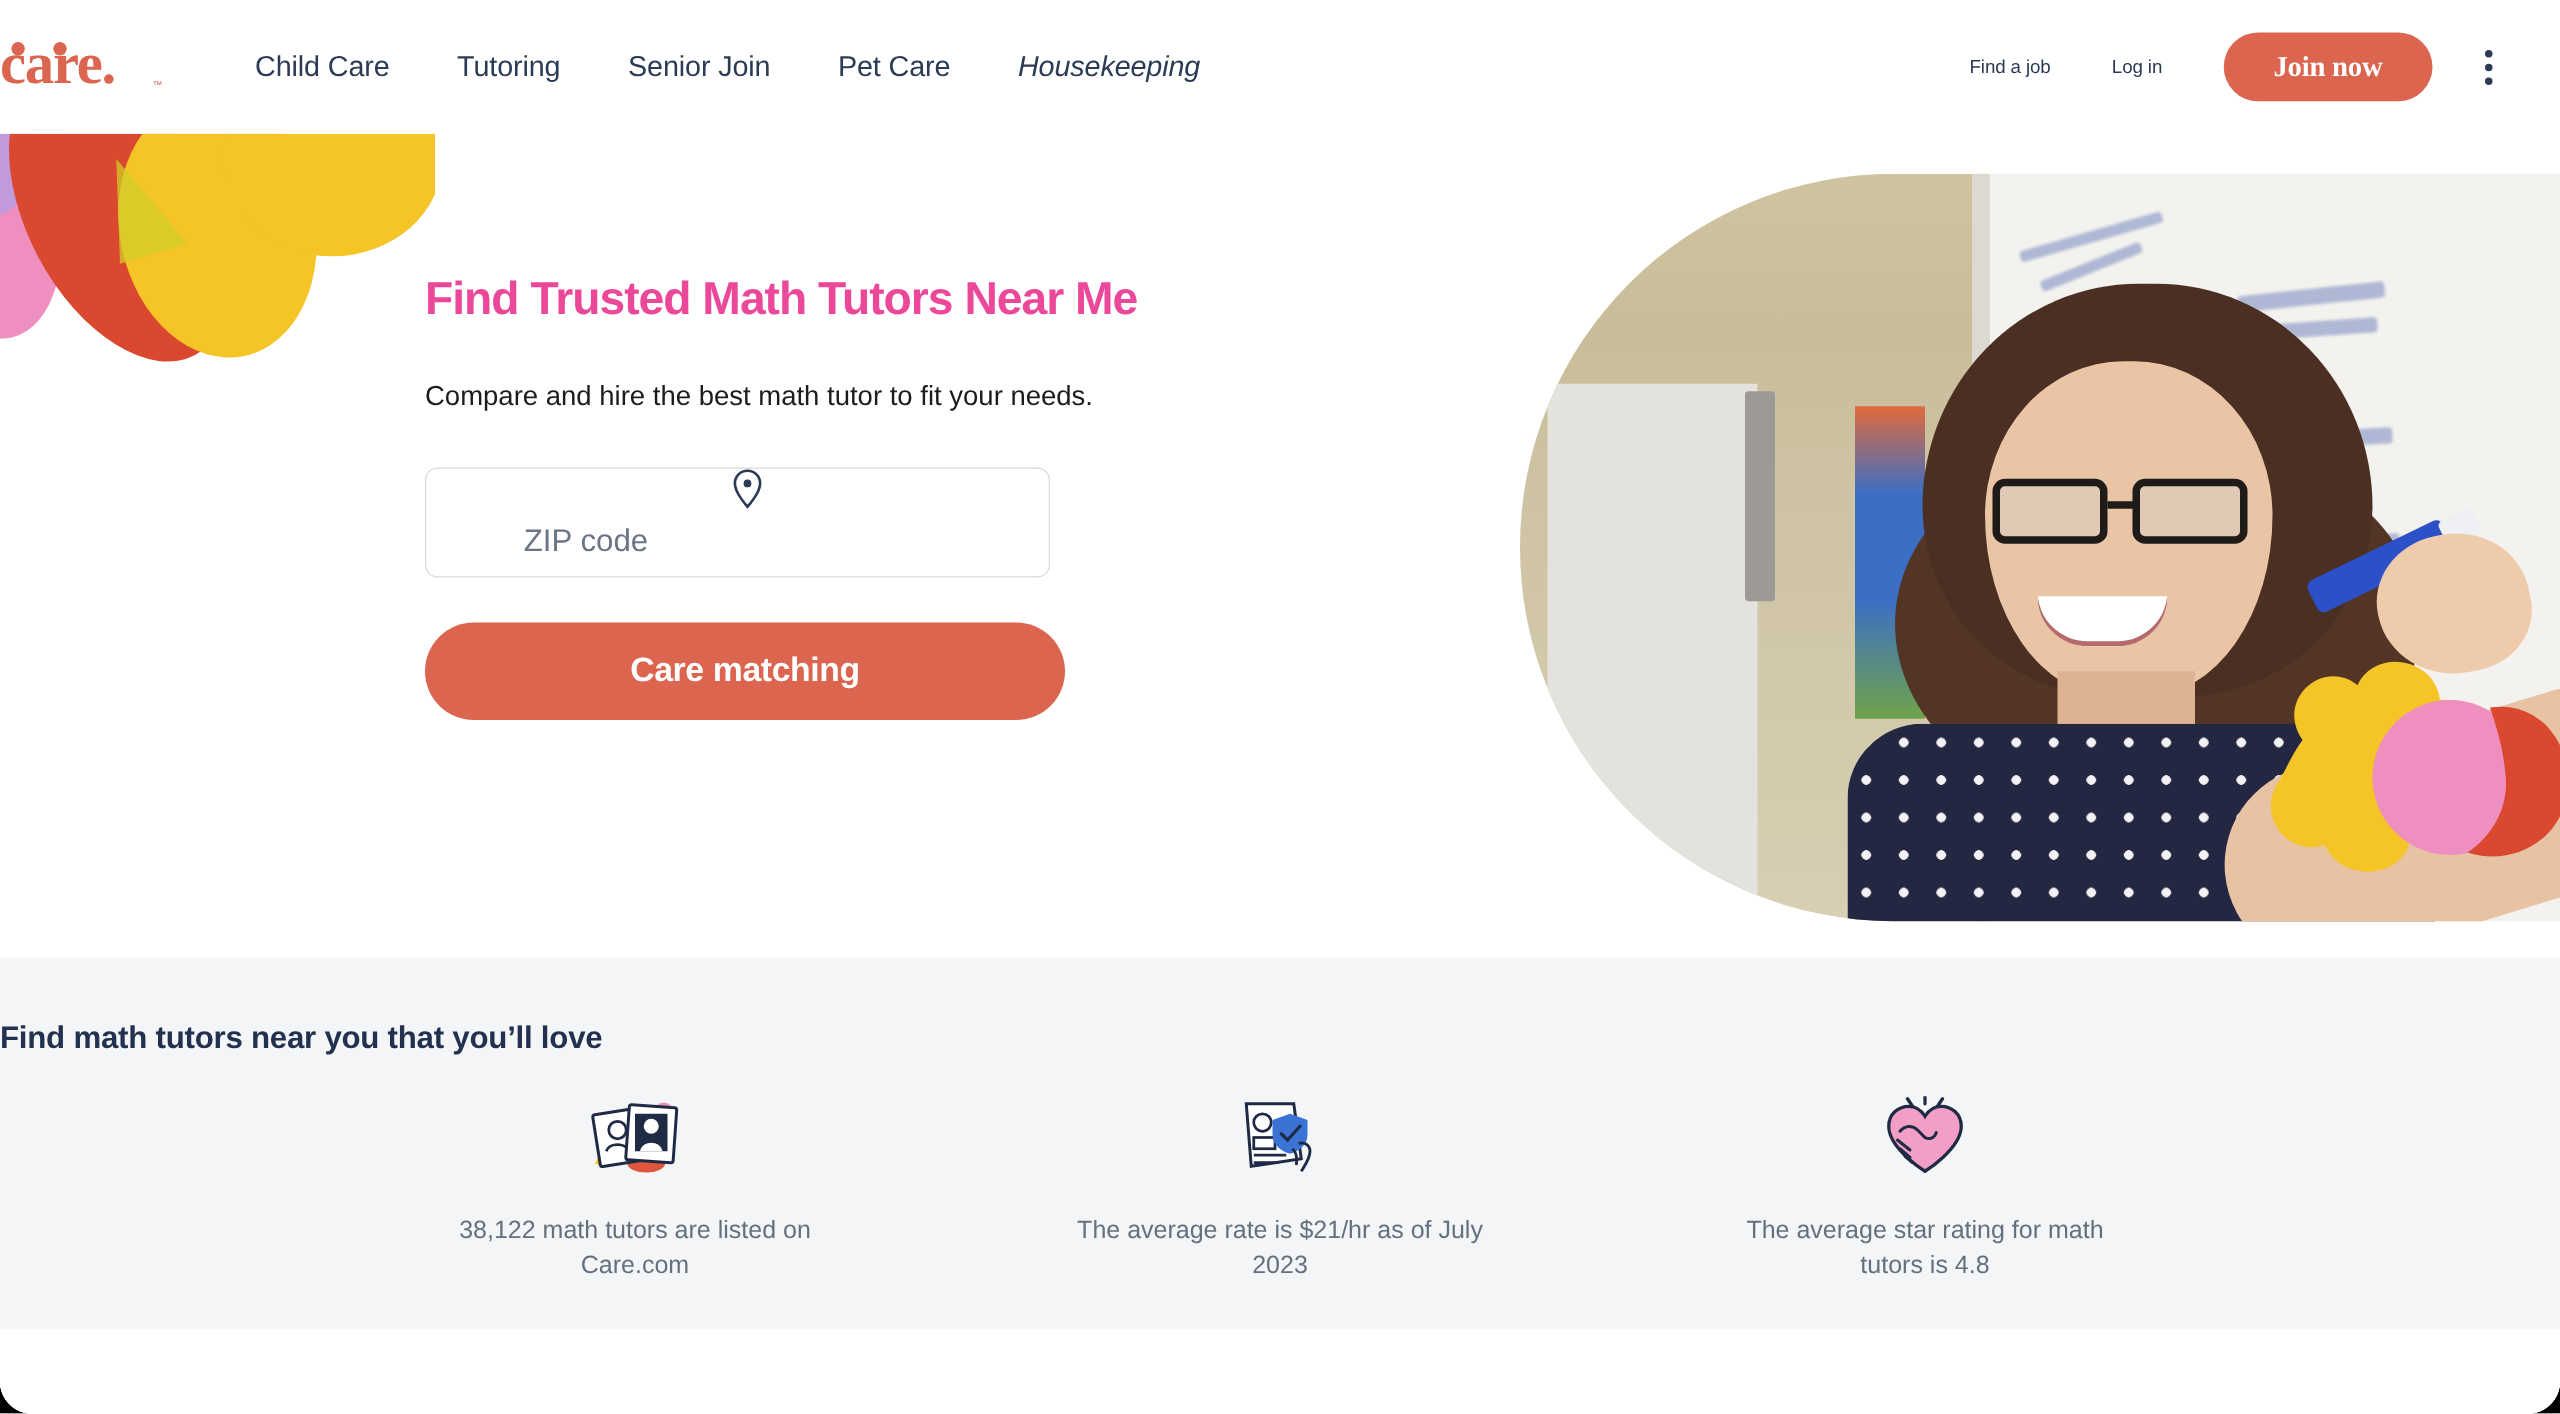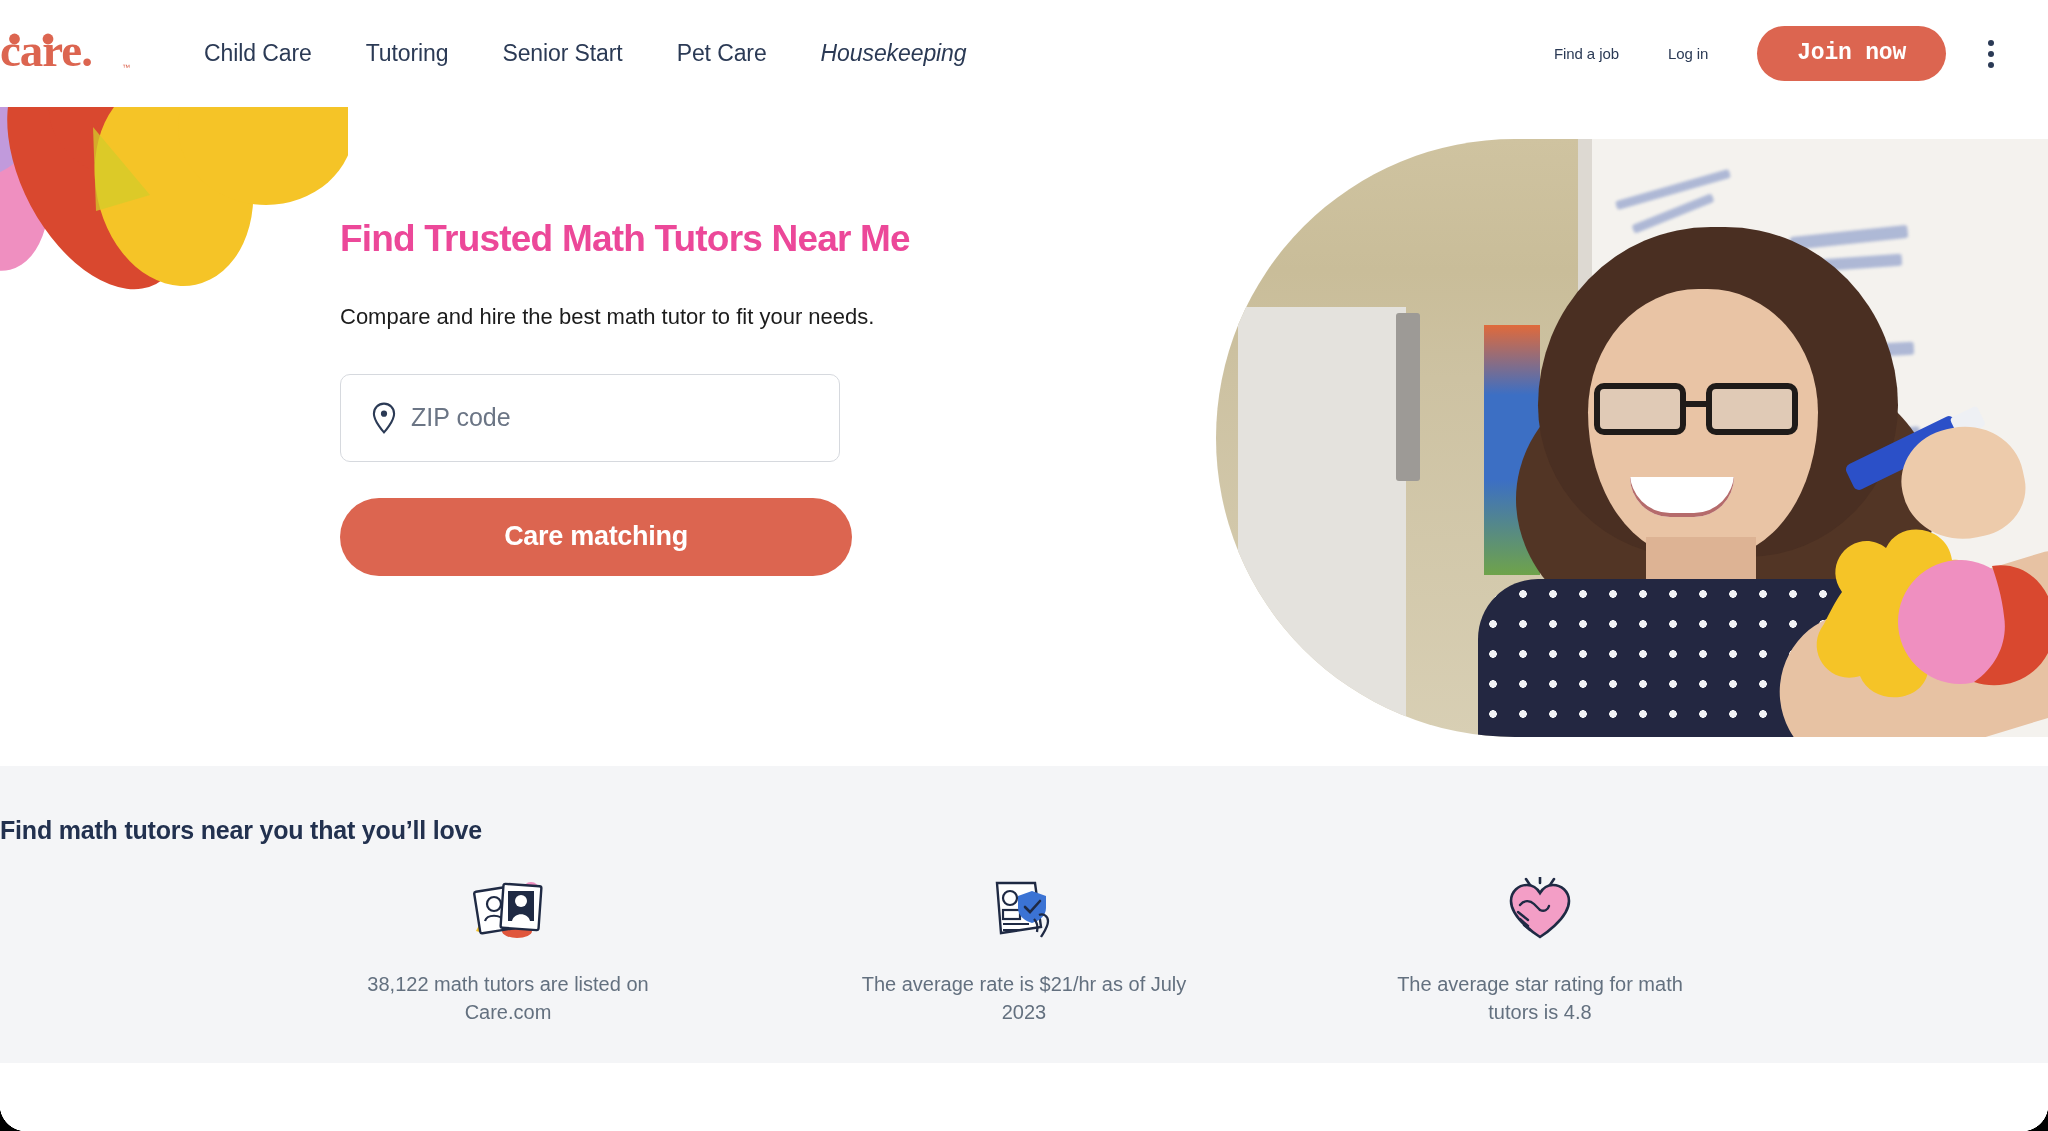--- a/index.html
+++ b/index.html
@@ -30,21 +30,21 @@
 
   .nav-right{
     margin-left:auto; display:flex; align-items:center; margin-right:34px;
   }
   .nav-right a.txt{
     font-size:15px; color:#2b3a55; text-decoration:none; margin-right:49px;
     white-space:nowrap; letter-spacing:-0.1px;
   }
   .join-btn{
     background:#dc6550; color:#ffffff; border:none; border-radius:999px;
-    font-family:Liberation Mono, monospace;
+    font-family:Liberation Serif, serif;
     font-size:23px; font-weight:bold; letter-spacing:-0.2px;
     padding:0 40px; height:55px; line-height:55px; cursor:pointer;
     white-space:nowrap;
   }
   .kebab{
     width:46px; height:46px; margin-left:22px; cursor:pointer;
     display:flex; flex-direction:column; align-items:center; justify-content:center;
   }
   .kebab i{
     display:block; width:6px; height:6px; border-radius:50%;
@@ -68,21 +68,21 @@
   .hero-title{
     font-size:37px; font-weight:bold; color:#ec4899; line-height:1.18;
     letter-spacing:-0.8px;
   }
   .hero-sub{
     margin-top:40px; font-size:22px; color:#1c1c1c; line-height:1.42; width:560px;
   }
   .zip-wrap{
     margin-top:42px; width:500px; height:88px;
     border:1.5px solid #d6d9de; border-radius:10px;
-    display:flex; align-items:center; background:#fff;
+    display:flex; align-items:center; background:#fff;flex-direction:column;
   }
   .pin{ margin-left:30px; margin-right:14px; flex:none; display:block; }
   .zip-input{
     border:none; outline:none; background:transparent; flex:1;
     font-family:"Liberation Sans", sans-serif; font-size:25px; color:#2b3a55;
     height:100%; padding-right:20px;
   }
   .zip-input::placeholder{ color:#6b7585; }
   .cta{
     margin-top:36px; width:512px; height:78px; border:none; border-radius:999px;
@@ -175,21 +175,21 @@
       </g>
       <circle cx="14.5" cy="13" r="5.4" fill="#dc6550"></circle>
       <circle cx="48" cy="13" r="5.4" fill="#dc6550"></circle>
       <text x="122" y="44" fill="#dc6550" font-family="Liberation Sans, sans-serif" font-size="8">™</text>
     </svg>
   </a>
 
   <nav class="nav-main">
     <a href="#">Child Care</a>
     <a href="#">Tutoring</a>
-    <a href="#">Senior Start</a>
+    <a href="#">Senior Join</a>
     <a href="#">Pet Care</a>
     <a href="#">Housekeeping</a>
   </nav>
 
   <div class="nav-right">
     <a class="txt" href="#">Find a job</a>
     <a class="txt" href="#">Log in</a>
     <button class="join-btn">Join now</button>
     <div class="kebab">
       <i></i>

